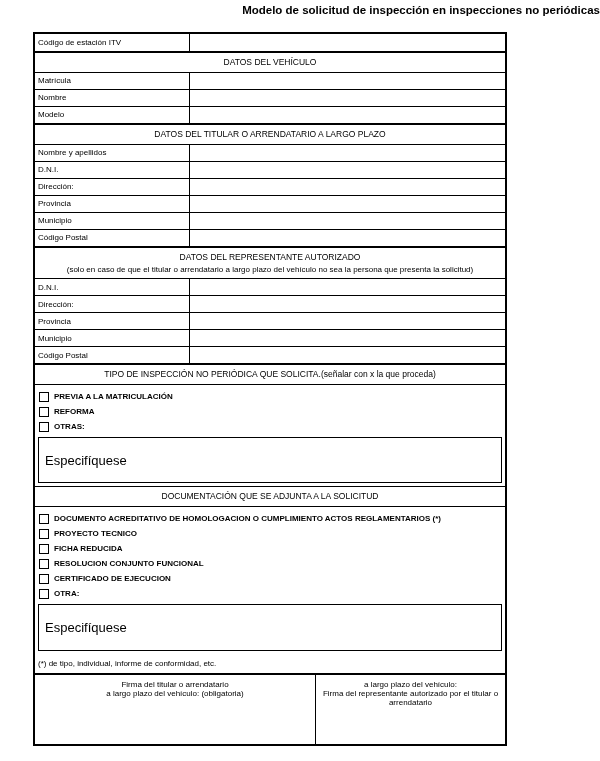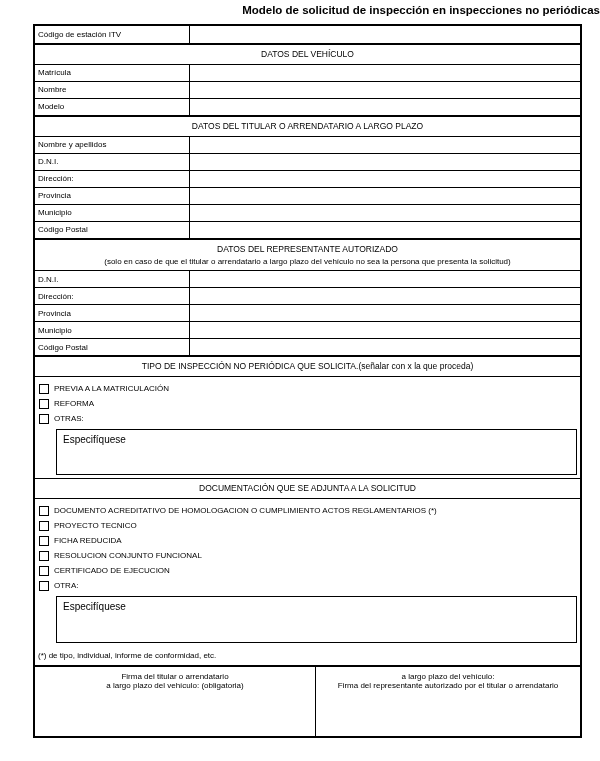--- a/index.html
+++ b/index.html
@@ -18,22 +18,22 @@
   }
   .page-title {
     padding-top: 4px;
     text-align: right;
     font-weight: bold;
     font-size: 11.5px;
   }
   .form {
     position: absolute;
     left: 33px;
-    top: 24px;
-    width: 549px;
+    top: 32px;
+    width: 474px;
     box-sizing: border-box;
     border: 2px solid #000;
     font-size: 8px;
     line-height: 1.15;
   }
   .pair {
     display: flex;
     height: 17px;
     box-sizing: border-box;
     border-bottom: 1px solid #000;
@@ -76,29 +76,28 @@
   }
   .cb {
     width: 8px;
     height: 8px;
     box-sizing: content-box;
     border: 1px solid #000;
     margin: 0 5px 0 1px;
     background: #fff;
     flex: 0 0 auto;
   }
-  .cb-label { white-space: nowrap; }
+  .cb-label { white-space: nowrap; font-weight: bold; }
   .specify-box {
     margin-top: 3px;
     border: 1px solid #000;
     height: 46px;
     box-sizing: border-box;
-    padding: 4px 6px;
-    font-size: 10px;
-    margin-left: 18px;
+    padding: 16px 6px;
+    font-size: 13px;
   }
   .specify-box.doc { height: 47px; }
   .footnote-row {
     box-sizing: border-box;
     height: 20px;
     display: flex;
     align-items: center;
     padding-left: 3px;
     border-bottom: 1px solid #000;
   }

